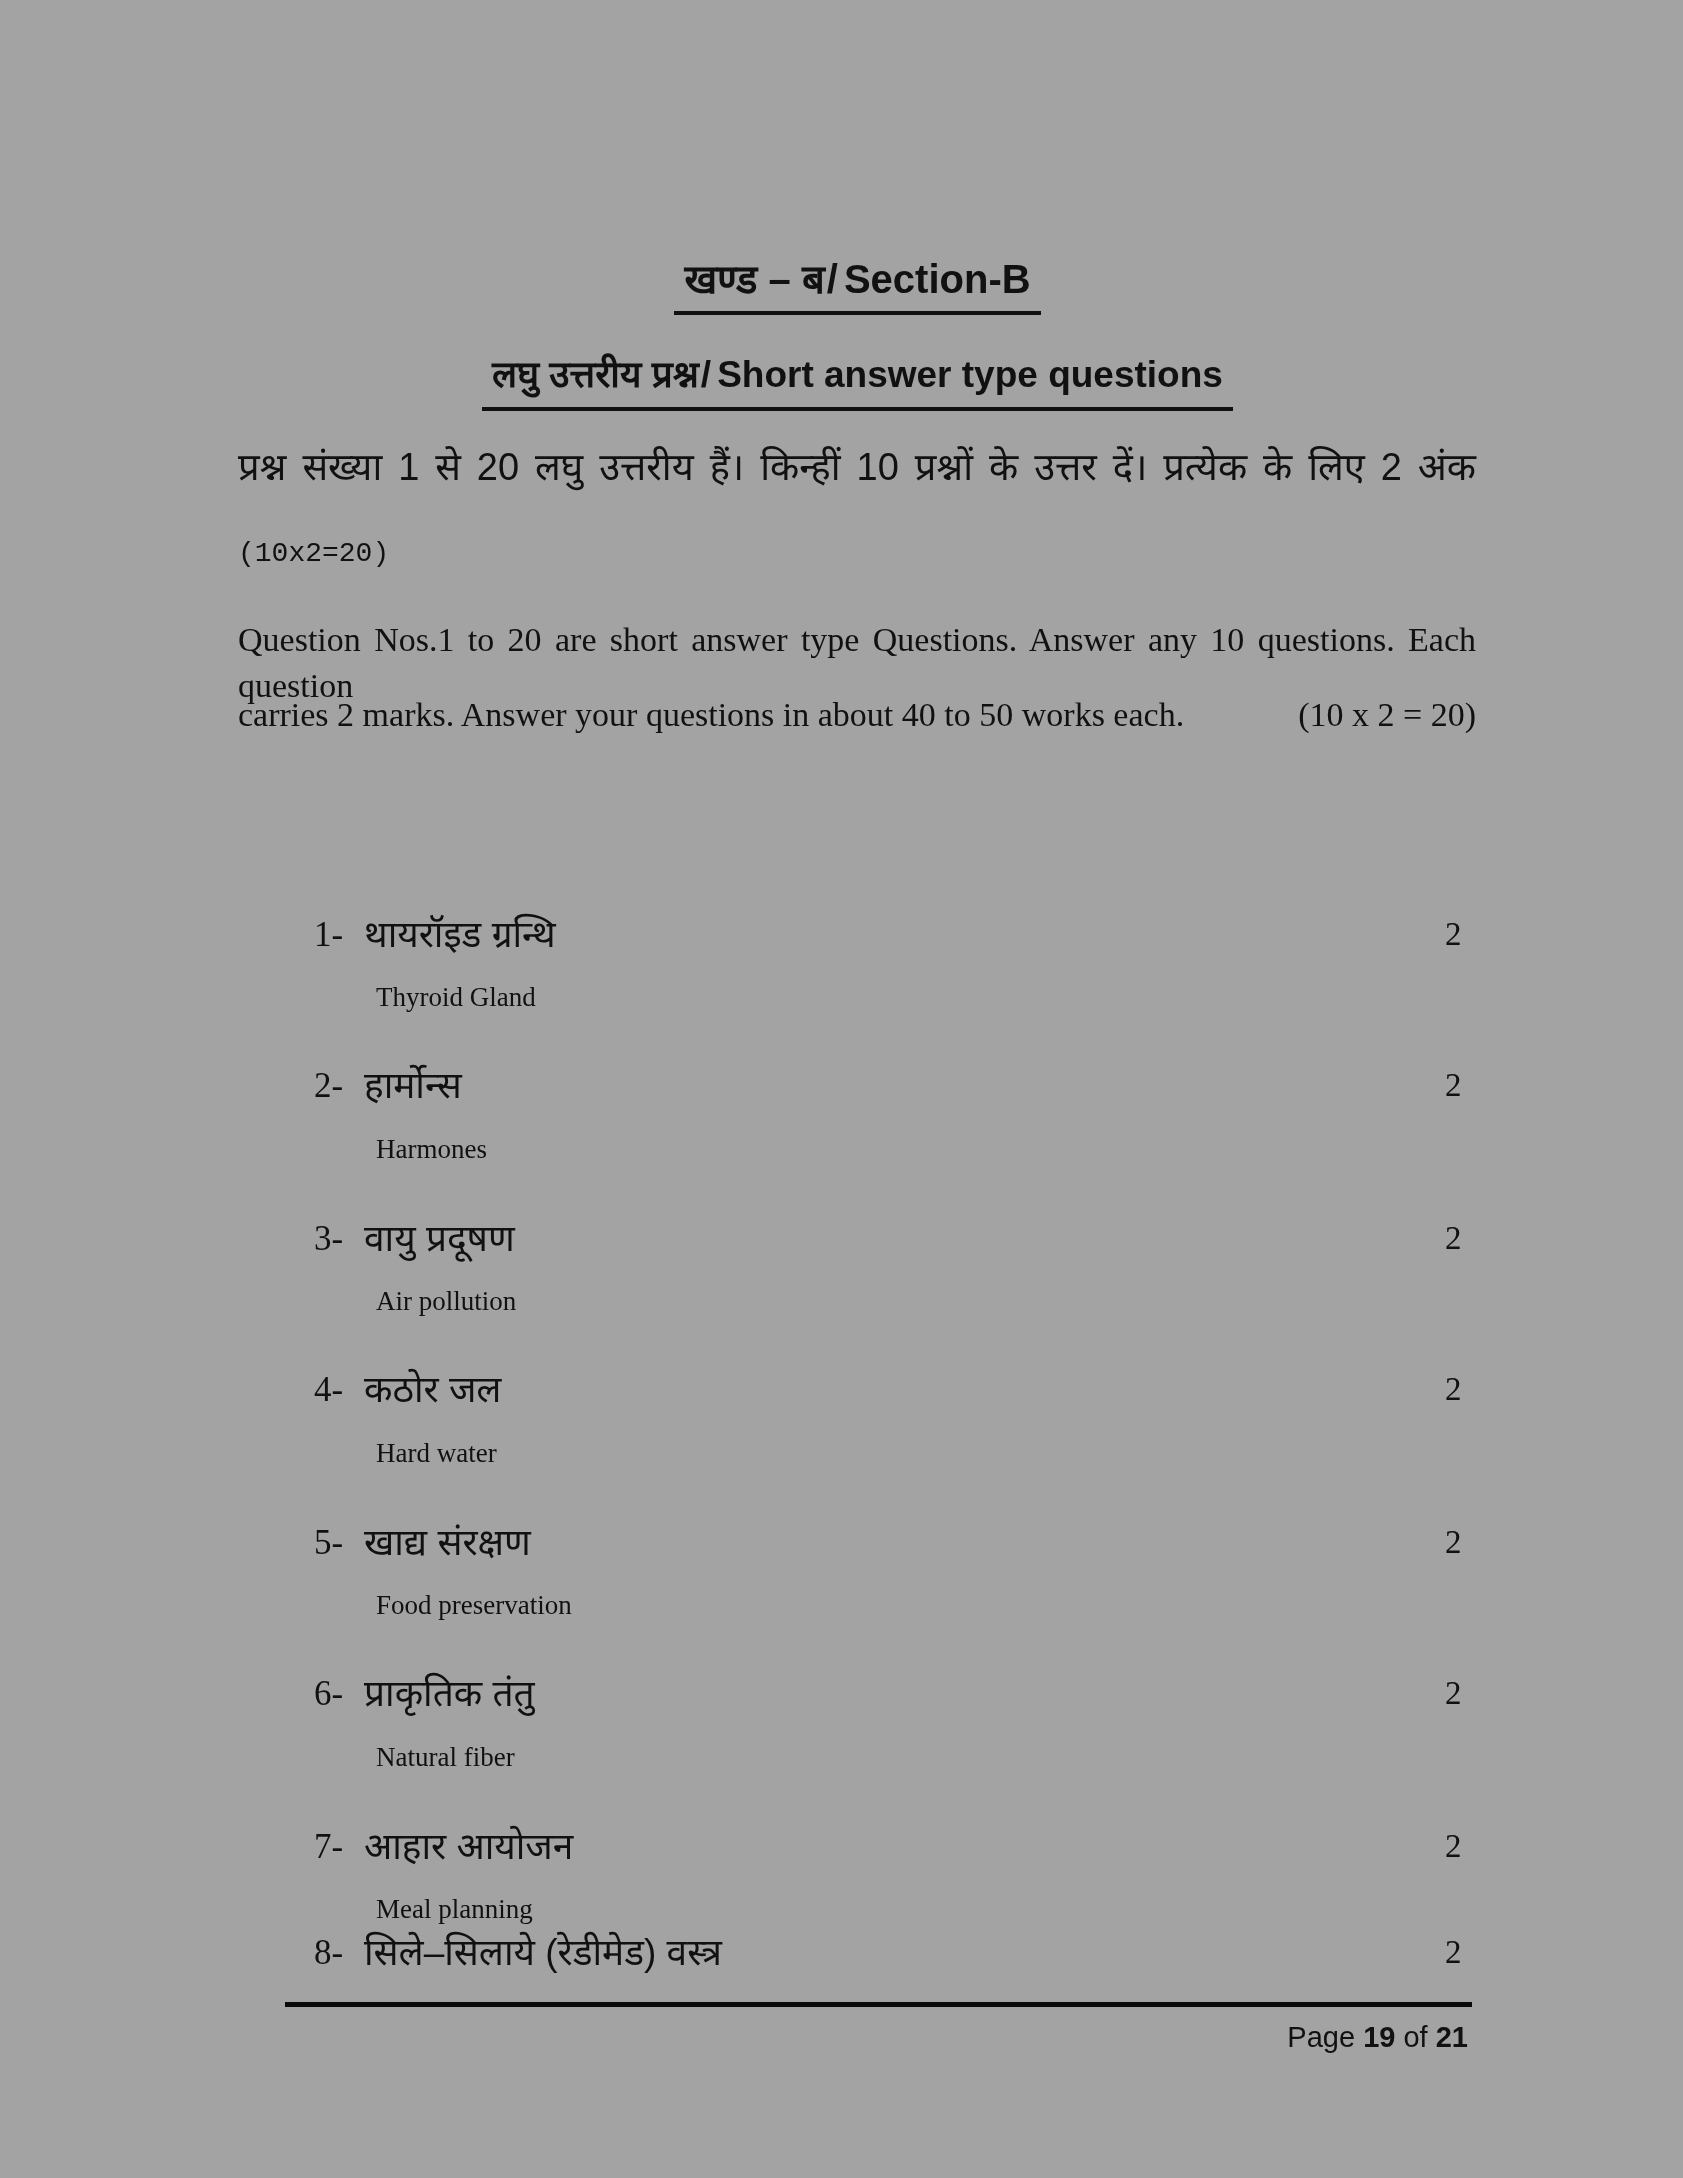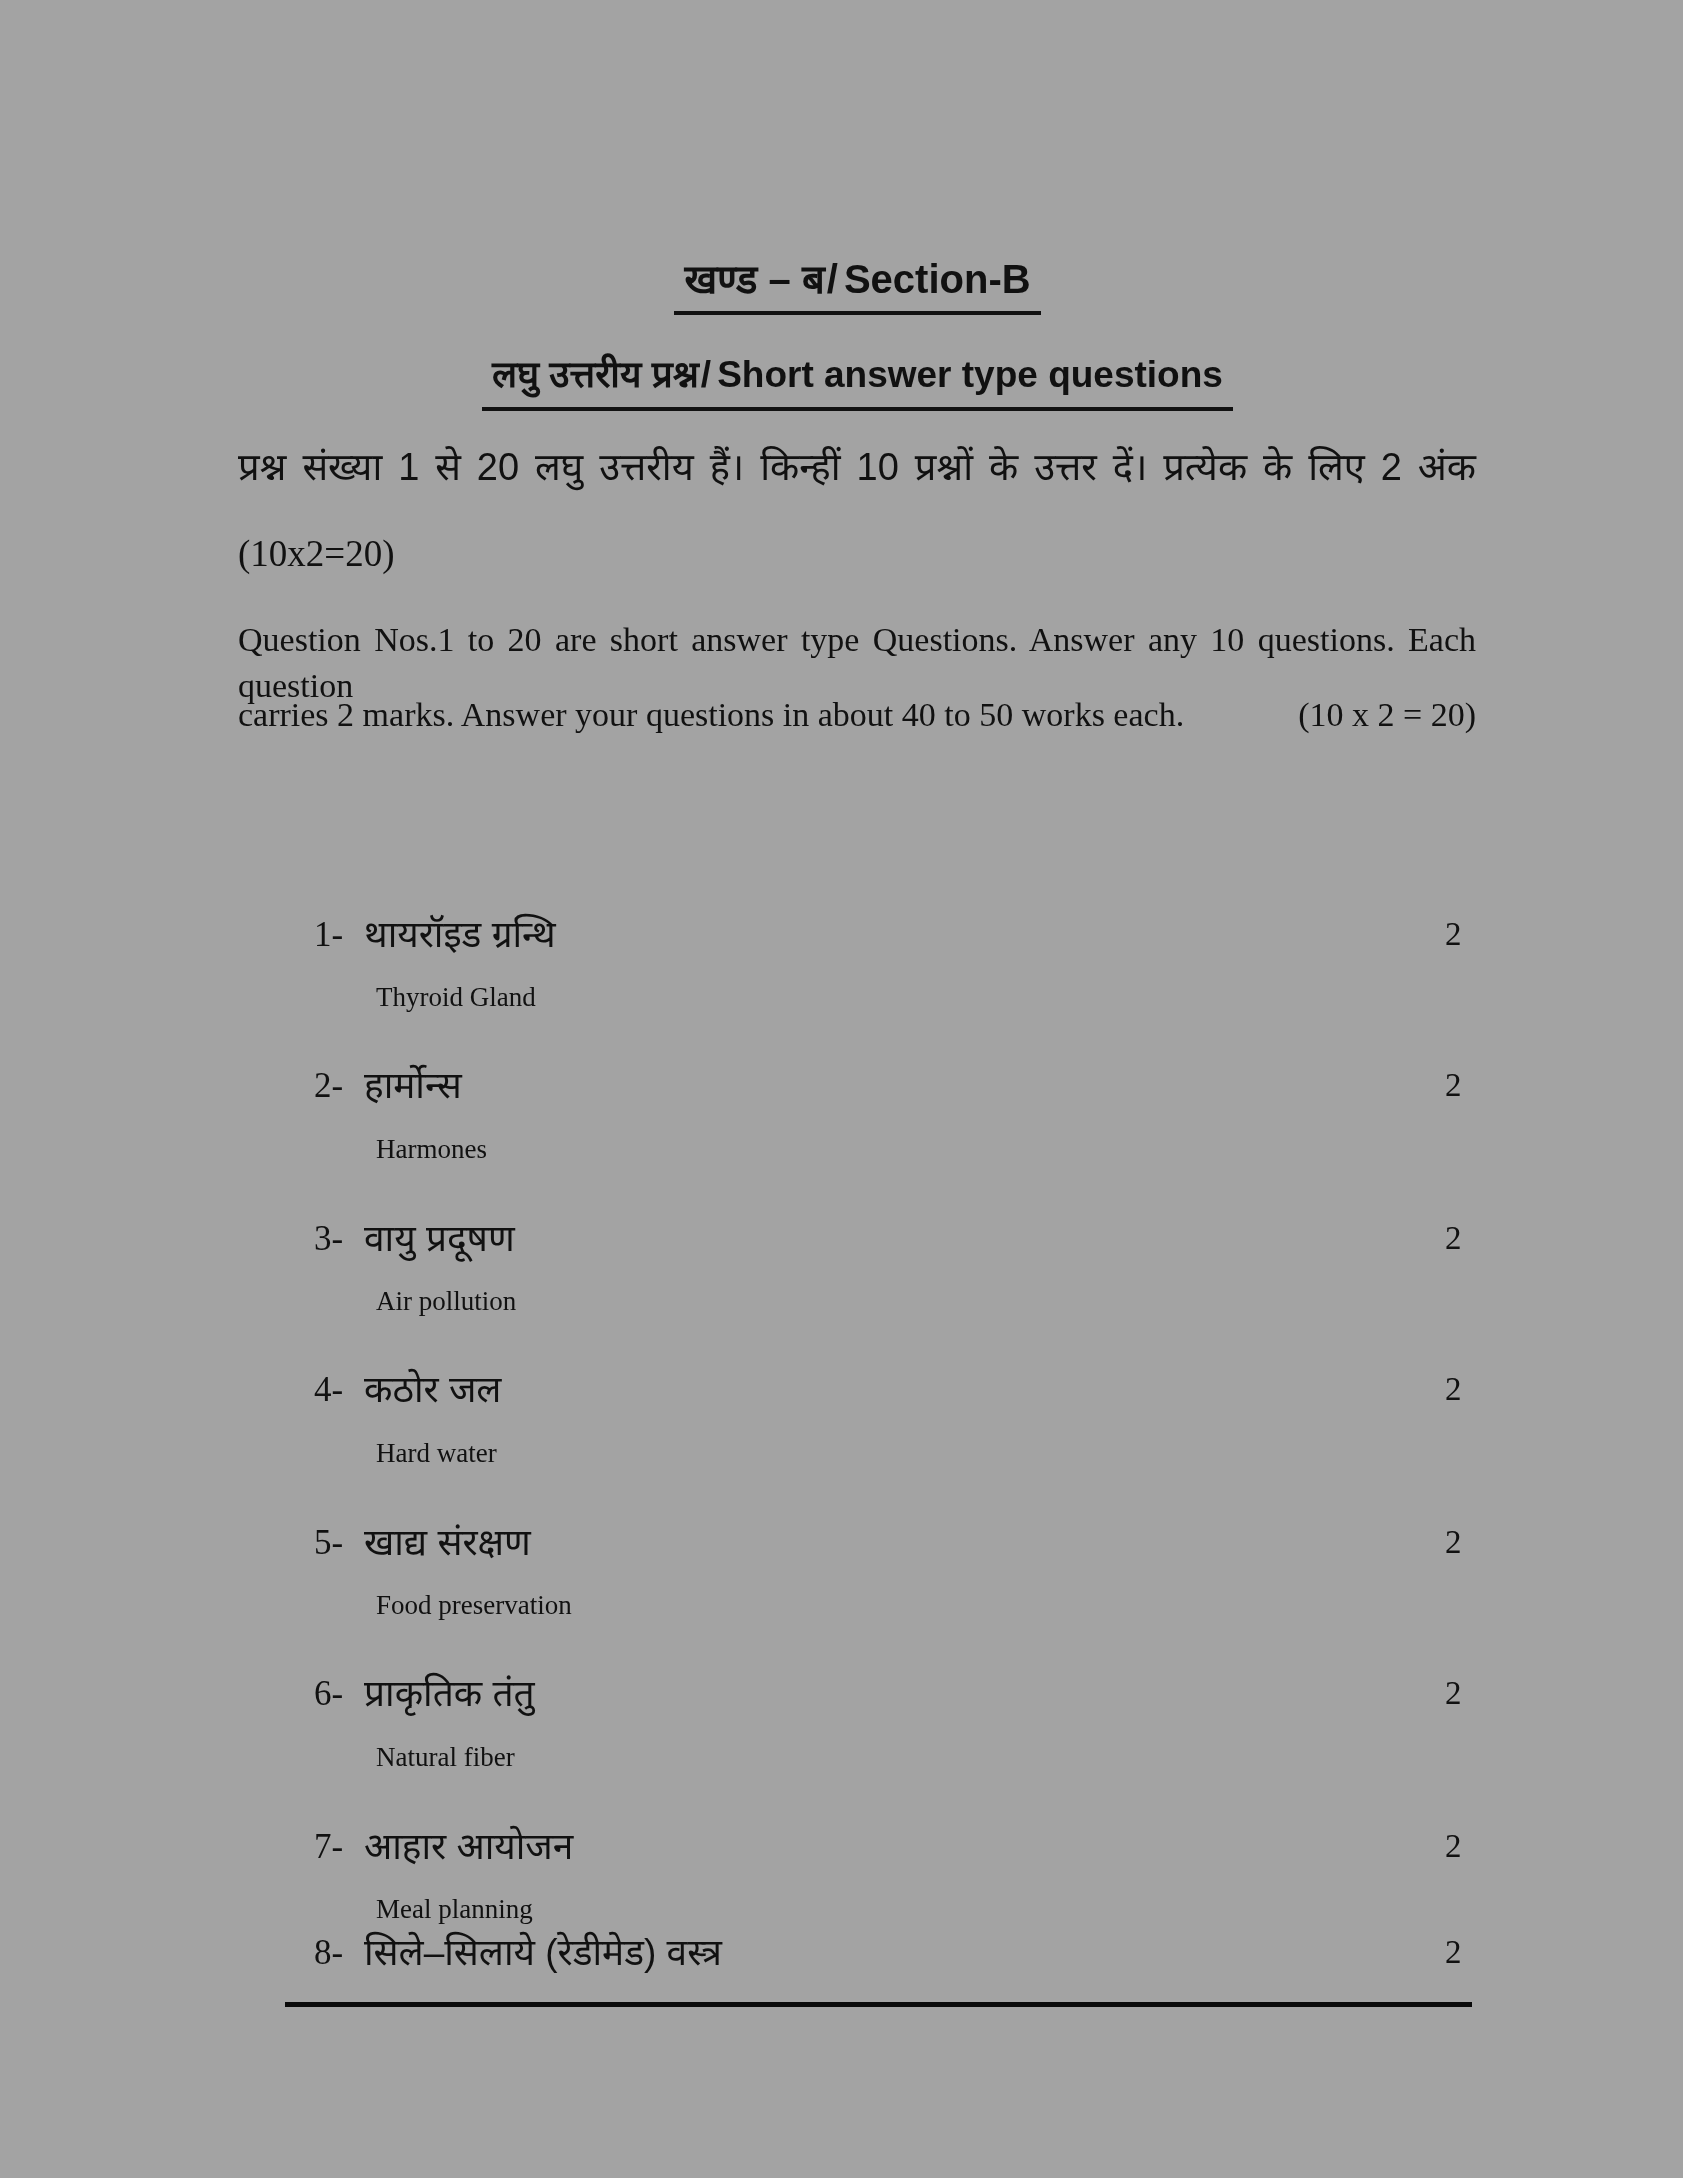--- a/index.html
+++ b/index.html
@@ -38,21 +38,21 @@
     width: 1238px;
   }
   .hindi-text   { font-size: 38px; }
   .justify-full { text-align: justify; text-align-last: justify; }
   .flex-line    { display: flex; justify-content: space-between; align-items: baseline; }
   .hindi-l1 { top: 439px; line-height: 57px; }
   .hindi-l2 { top: 525px; line-height: 57px; }
   .eng-text { font-family: "Liberation Serif", "DejaVu Serif", serif; font-size: 34px; }
   .eng-l1   { top: 617px; line-height: 46px; }
   .eng-l2   { top: 692px; line-height: 46px; gap: 48px; }
-  .marks-inline { font-family: Liberation Serif, serif; font-size: 37px; }
+  .marks-inline { font-family: Liberation Mono, monospace; font-size: 28px; }
 
   .list-intro {
     position: absolute;
     left: 238px;
     top: 798px;
     font-size: 37px;
     line-height: 57px;
   }
 
   
@@ -182,15 +182,16 @@
   </div>
   <div class="q-eng" style="top:1887px">Meal planning</div>
 
   <div class="q-row" style="top:1925px">
     <span class="q-num">8-</span>
     <span class="q-hindi">सिले–सिलाये (रेडीमेड) वस्त्र</span>
     <span class="q-marks">2</span>
   </div>
 
   <div class="footer-rule"></div>
+  <div class="footer-text"><span>Page </span><b>19</b><span> of </span><b>21</b></div>
 
 </div>
 
 
 </body></html>

